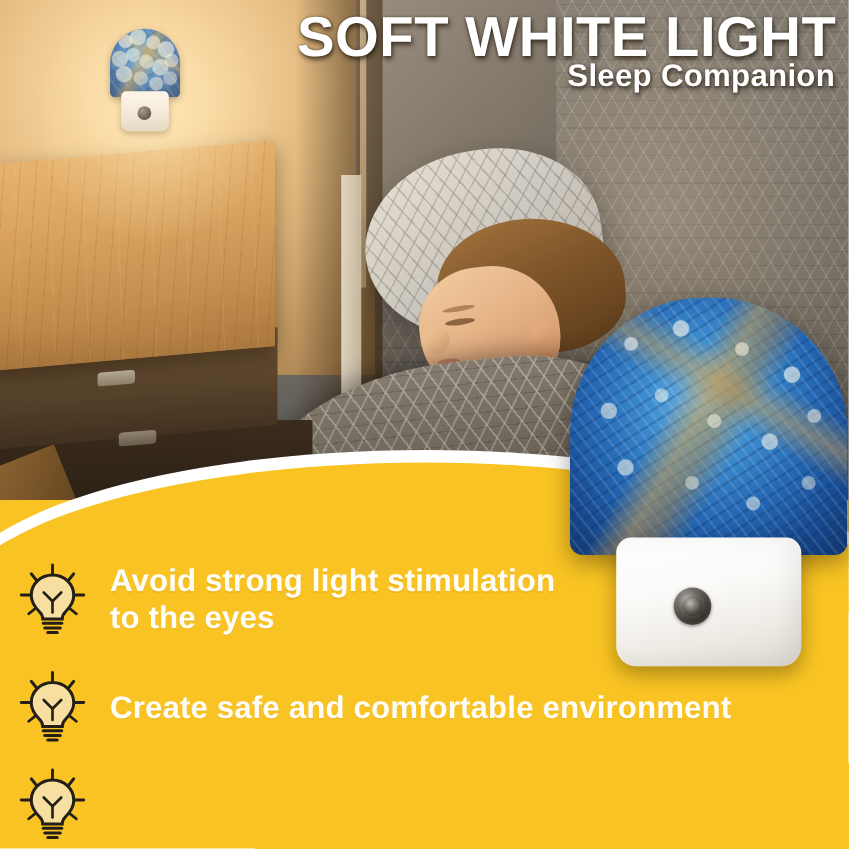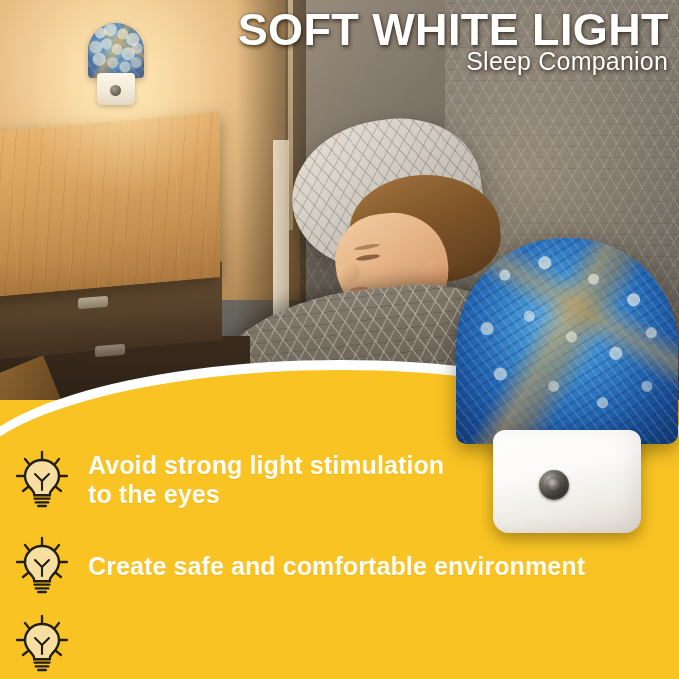--- a/index.html
+++ b/index.html
@@ -333,21 +333,21 @@
     letter-spacing:.4px;
     text-shadow:1px 2px 4px rgba(35,24,12,.75), 0 0 2px rgba(40,28,14,.6);
     z-index:9;
     white-space:nowrap;
     margin-left:16px;
   }
   .title-sub{
     position:absolute;right:11px;top:47px;
     color:#ffffff;
     font-family:"Liberation Sans",sans-serif;
-    font-weight:normal;
+    font-weight:bold;
     font-size:25px;
     letter-spacing:.2px;
     text-shadow:1px 2px 4px rgba(35,24,12,.8), 0 0 2px rgba(40,28,14,.6);
     z-index:9;
     white-space:nowrap;
   }
 </style>
 </head>
 <body>
 

